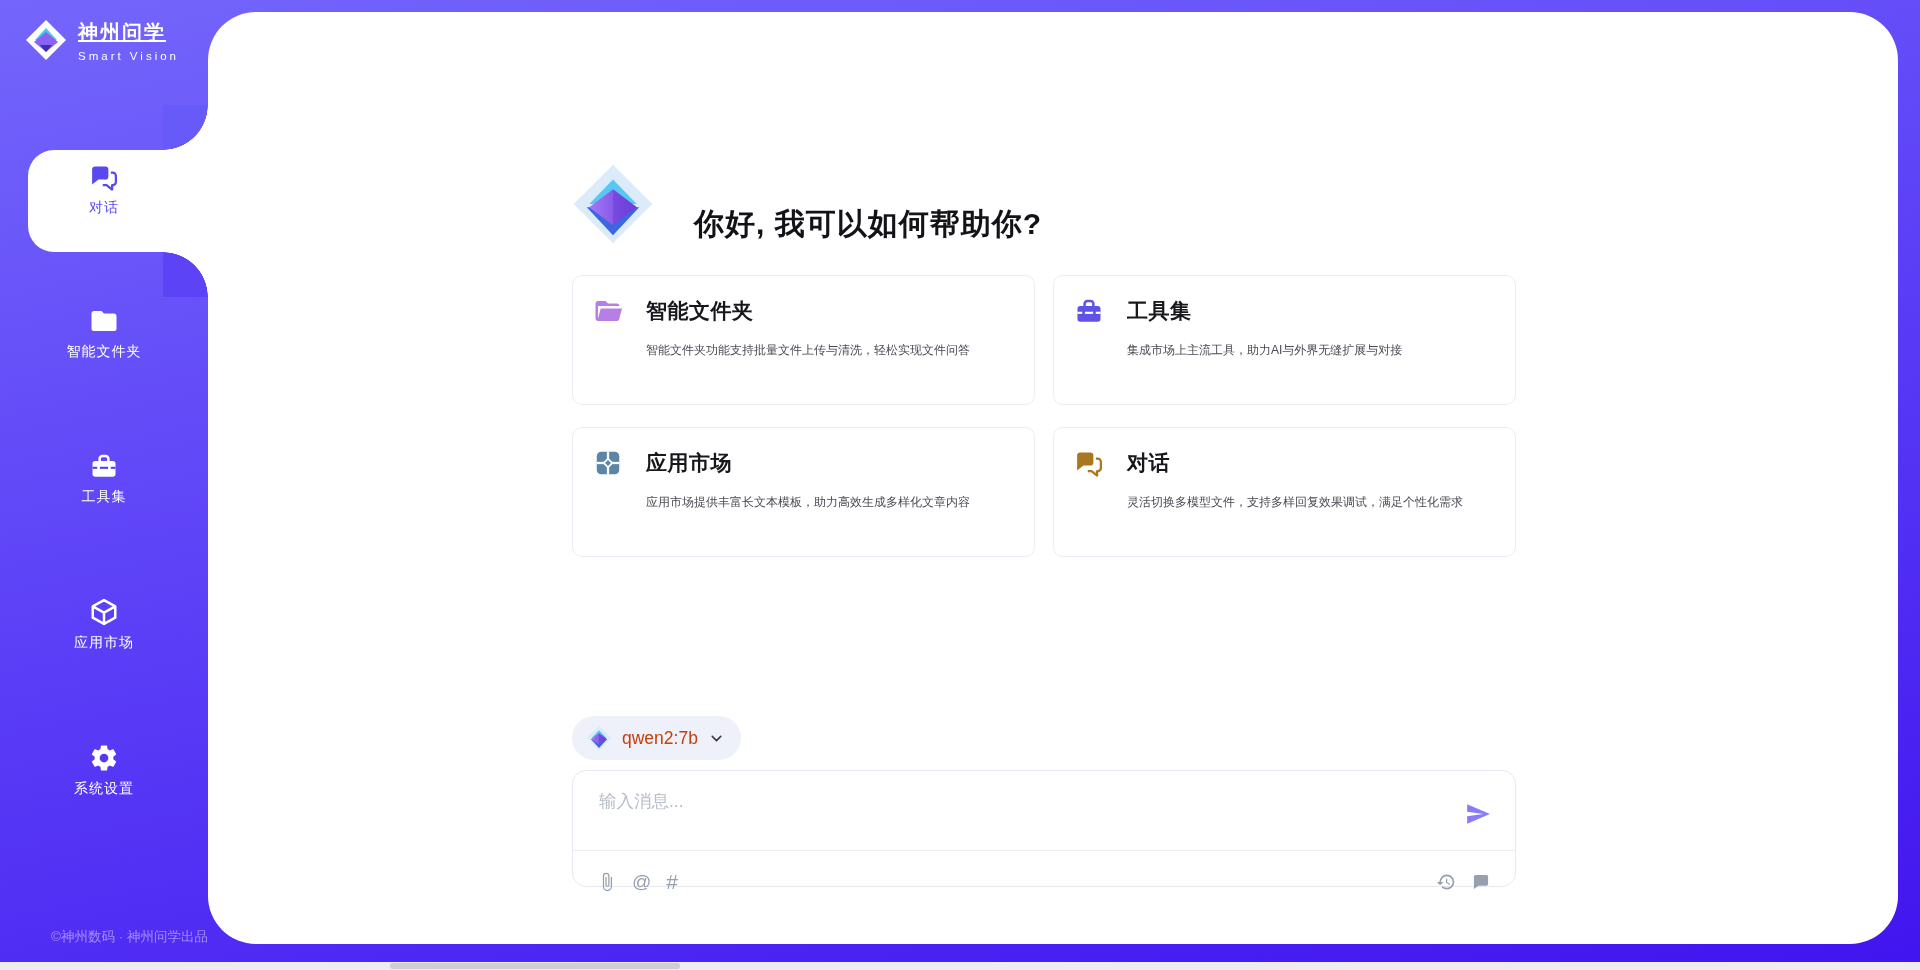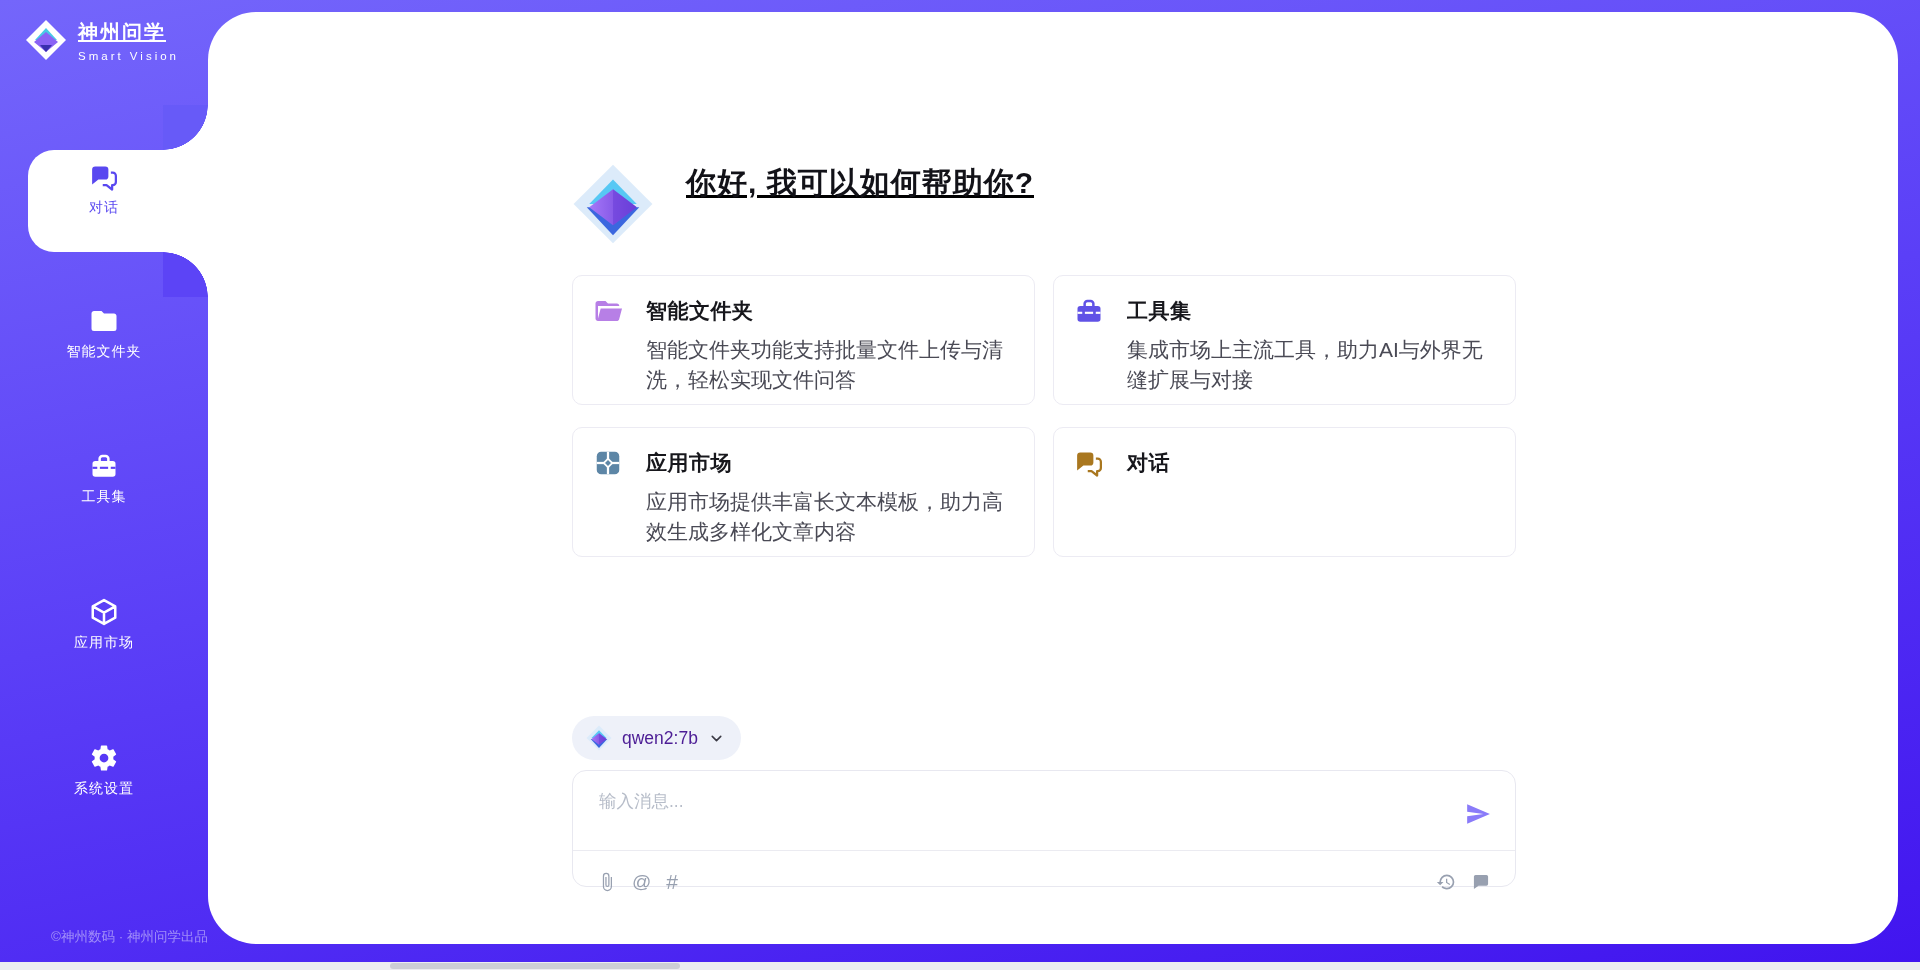--- a/index.html
+++ b/index.html
@@ -37,39 +37,39 @@
   .avatar svg { width:26px; height:26px; }
   .user-name { color:#fff; font-size:19px; letter-spacing:1px; }
   .copyright { position:absolute; left:0; top:928px; width:208px; text-align:right;
     color:rgba(255,255,255,0.45); font-size:13.5px; }
 
   
   .main { position:absolute; left:208px; top:12px; right:22px; bottom:26px;
     background:#fff; border-radius:48px; z-index:2; }
   .content-col { position:absolute; left:364px; top:0; width:944px; height:100%; }
 
-  .greeting { position:absolute; top:151px; left:0; display:flex; align-items:flex-start; gap:32px;text-decoration:underline; }
+  .greeting { position:absolute; top:151px; left:0; display:flex; align-items:flex-end; gap:40px; }
   .greeting svg { width:82px; height:82px; }
   .greeting h1 { font-size:30px; font-weight:bold; color:#121218; letter-spacing:1px; }
 
   .cards { position:absolute; top:263px; left:0; width:944px;
     display:grid; grid-template-columns:463px 463px; grid-auto-rows:130px; column-gap:18px; row-gap:22px; }
   .card { background:#fff; border:1px solid #ecebf3; border-radius:10px; cursor:pointer;
     padding:20px 24px 0 20px; }
   .card-head { display:flex; align-items:center; gap:23px; }
   .card-head svg { width:30px; height:30px; flex:0 0 30px; }
   .card-title { font-size:21px; font-weight:bold; color:#17171c; letter-spacing:0.5px; }
-  .card-desc { margin:9px 0 0 53px; font-size:21px; line-height:30px; color:#4a4a55; }
+  .card-desc { margin:9px 0 0 53px; font-size:12px; line-height:30px; color:#4a4a55; }
   .card { --icon-bg:#fff; }
 
   .model-pill { position:absolute; top:704px; left:0; height:44px; display:inline-flex;
     align-items:center; gap:10px; padding:0 16px 0 14px; background:#eef1f9;
     border-radius:22px; cursor:pointer; }
   .model-pill .pill-diamond { width:26px; height:26px; }
-  .model-name { font-size:17.5px; color:#4c1d95; }
+  .model-name { font-size:17.5px; color:#c2410c; }
   .model-pill .chev { width:17px; height:17px; }
 
   .composer { position:absolute; top:758px; left:0; width:944px; height:117px;
     background:#fff; border:1.6px solid #e8e8f0; border-radius:14px; }
   .composer textarea { position:absolute; top:18px; left:26px; width:820px; height:56px;
     border:none; outline:none; resize:none; background:transparent;
     font-family:inherit; font-size:17.5px; color:#33333c; }
   .composer textarea::placeholder { color:#b7bdc9; }
   .send-btn { position:absolute; right:24px; top:30px; width:26px; height:26px; cursor:pointer; }
   .send-btn svg { width:26px; height:26px; fill:#8a7bf9; }
@@ -222,20 +222,21 @@
       </div>
 
       <div class="card">
         <div class="card-head">
           <svg viewBox="0 0 24 24" style="color:#a9771f">
             <path d="M2.5 6A2.5 2.5 0 0 1 5 3.5h8A2.5 2.5 0 0 1 15.5 6v5.5A2.5 2.5 0 0 1 13 14H7.5l-5 4z" fill="currentColor"></path>
             <path d="M17.5 8.5H19A2.5 2.5 0 0 1 21.5 11v5a2.5 2.5 0 0 1-2.5 2.5h-.5V22l-4.5-3.5H11" fill="none" stroke="currentColor" stroke-width="1.8" stroke-linejoin="round"></path>
           </svg>
           <h3 class="card-title">对话</h3>
         </div>
+        <p class="card-desc">灵活切换多模型文件，支持多样回复效果调试，满足个性化需求</p>
       </div>
     </div>
 
     <div class="model-pill">
       <svg class="pill-diamond" viewBox="0 0 100 100">
           <use href="#brand-diamond"></use>
         </svg>
       <span class="model-name">qwen2:7b</span>
       <svg class="chev" viewBox="0 0 24 24">
         <path d="M6 9l6 6 6-6" stroke="#3a3a44" stroke-width="2.2" fill="none" stroke-linecap="round" stroke-linejoin="round"></path>

